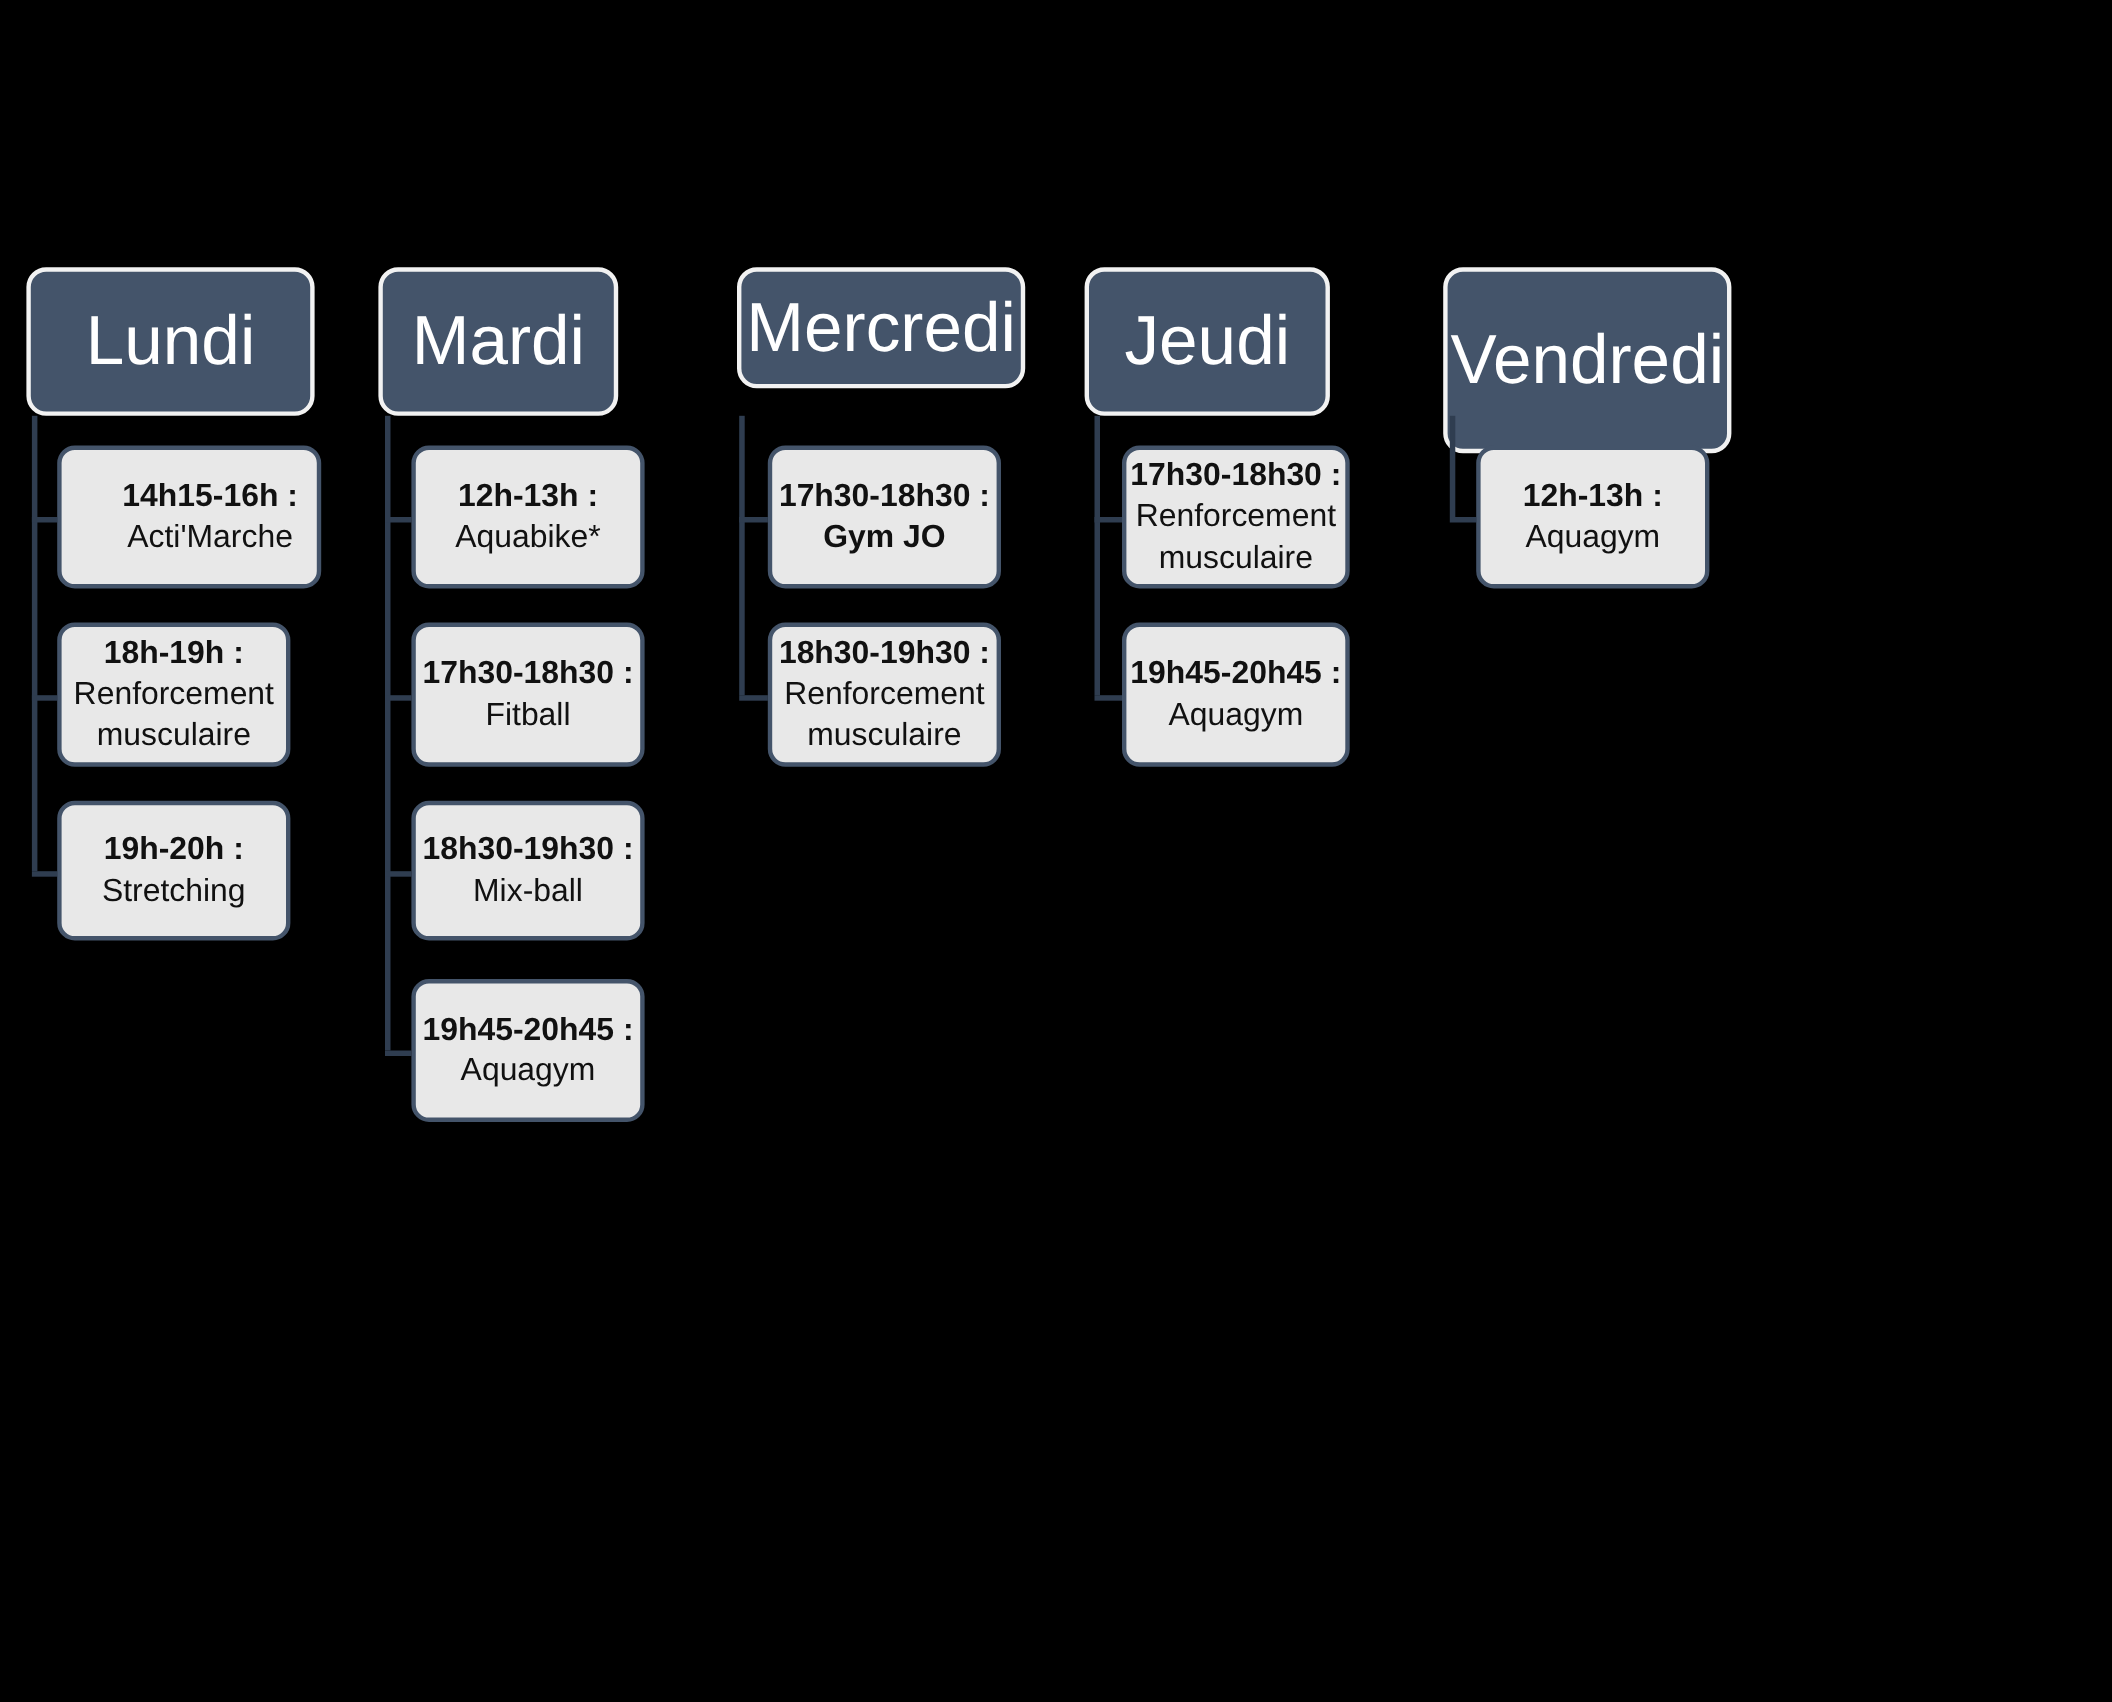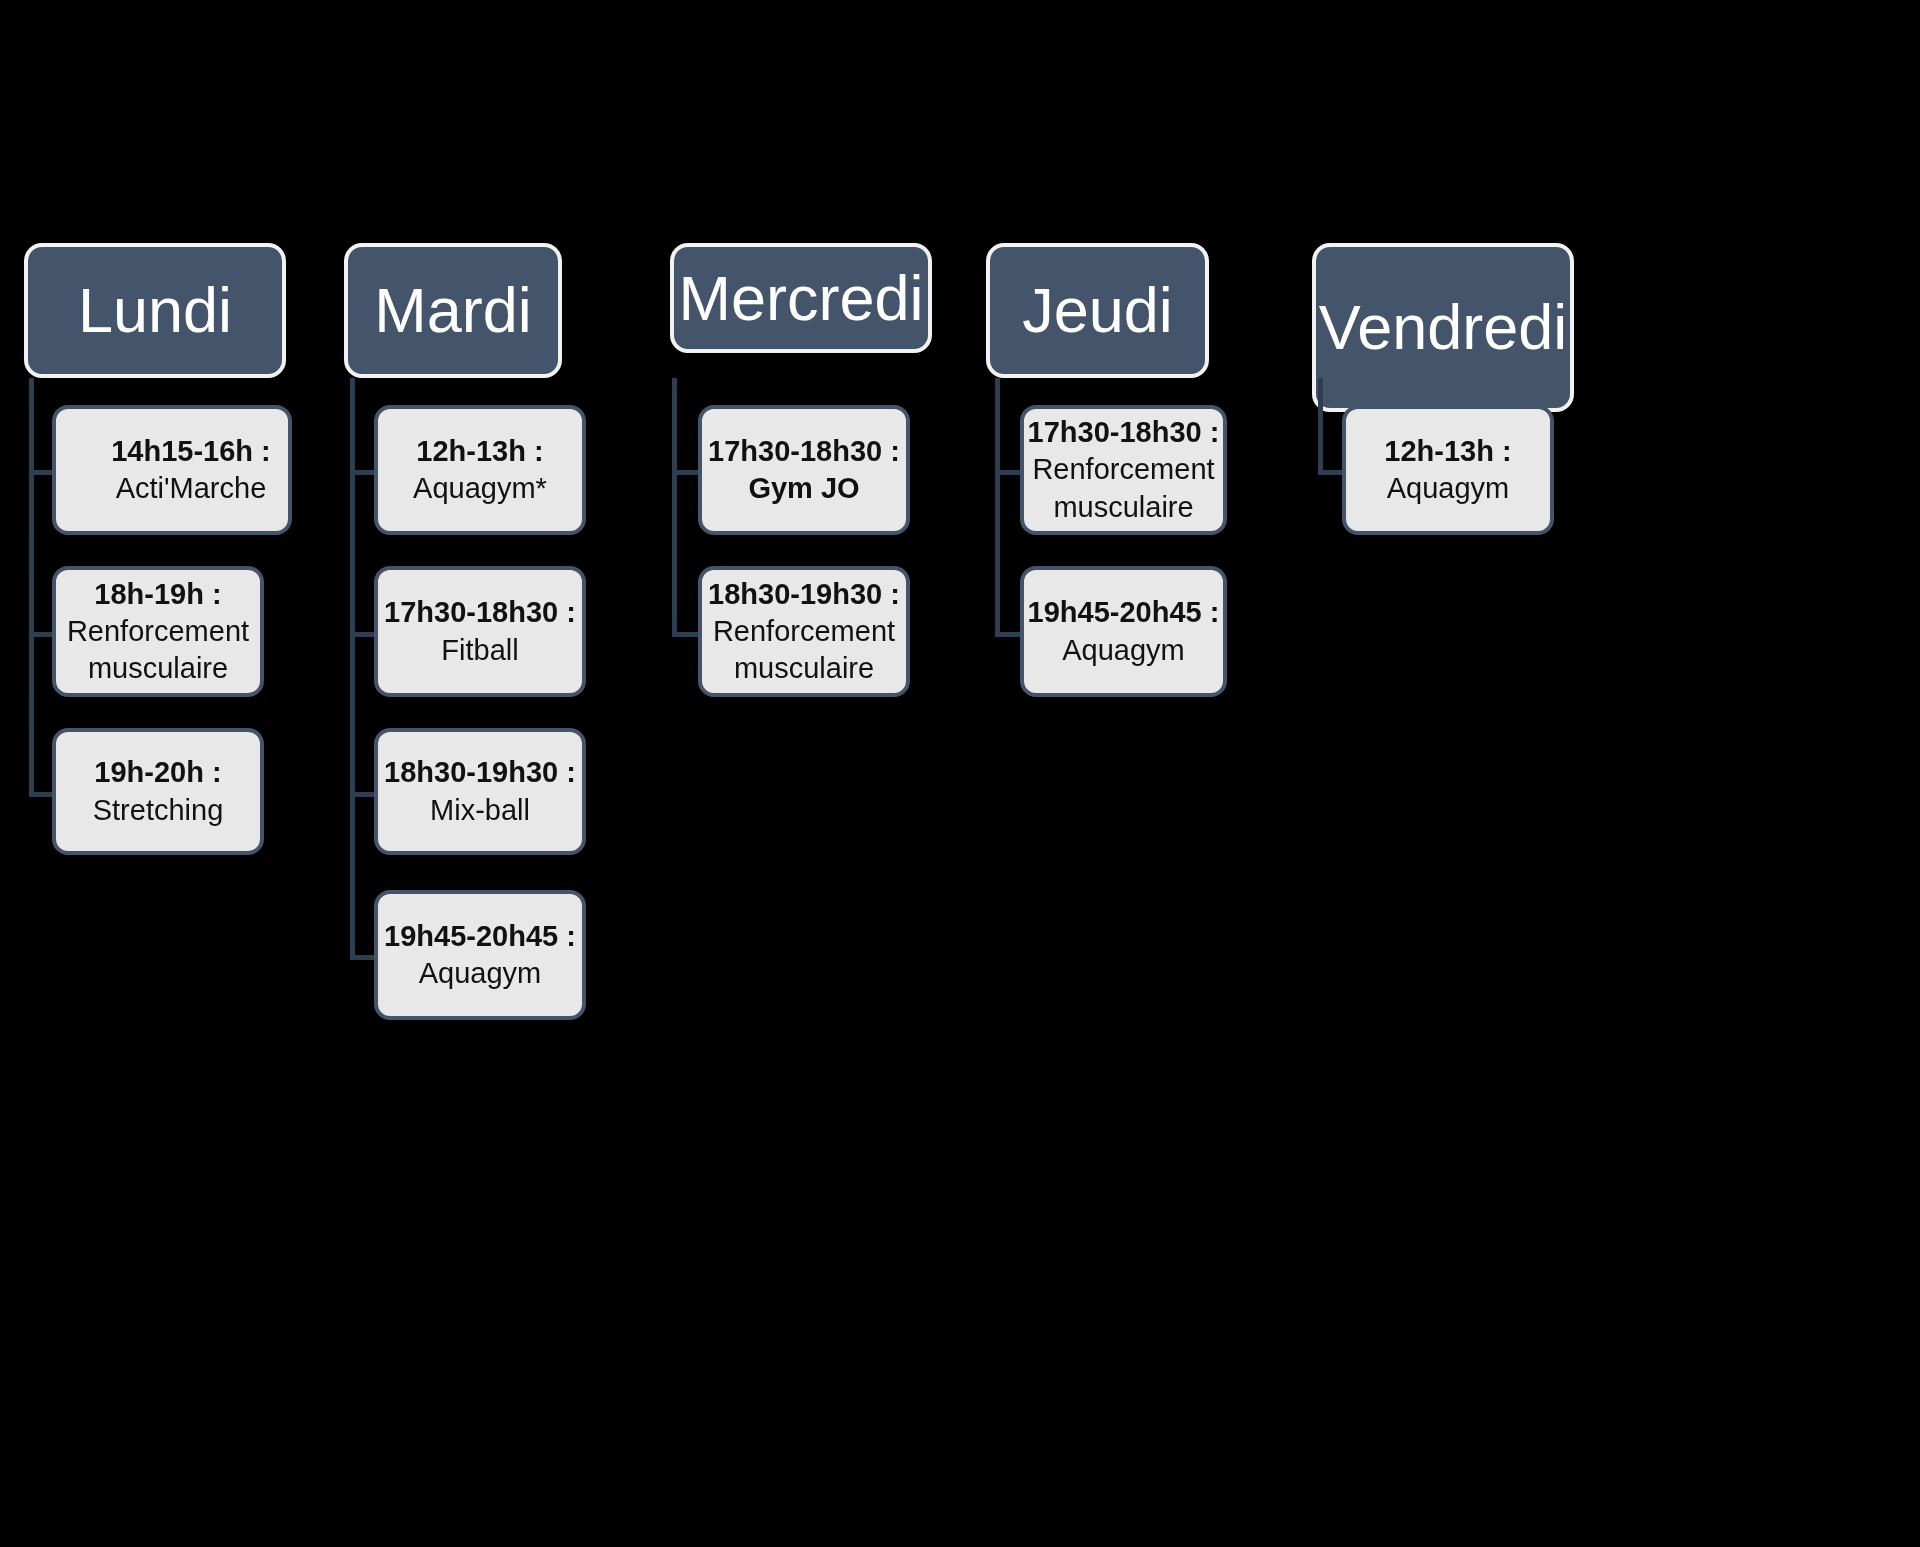--- a/index.html
+++ b/index.html
@@ -118,21 +118,21 @@
       <div class="card-time"><span>19h-20h</span><span class="colon"> :</span></div>
       <div class="card-name">Stretching</div>
     </div>
     <div class="day-header" style="left: 320px; top: 243px; width: 218px; height: 135px;">
       <span class="day-header-label">Mardi</span>
     </div>
     <div class="conn-v" style="left: 350px; top: 378px; height: 577px;"></div>
     <div class="conn-h" style="left: 350px; top: 470px; width: 24px;"></div>
     <div class="card" style="left: 374px; top: 405px; width: 212px; height: 130px;">
       <div class="card-time"><span>12h-13h</span><span class="colon"> :</span></div>
-      <div class="card-name">Aquagym*</div>
+      <div class="card-name">Aquabike*</div>
     </div>
     <div class="conn-h" style="left: 350px; top: 631.5px; width: 24px;"></div>
     <div class="card" style="left: 374px; top: 566px; width: 212px; height: 131px;">
       <div class="card-time"><span>17h30-18h30</span><span class="colon"> :</span></div>
       <div class="card-name">Fitball</div>
     </div>
     <div class="conn-h" style="left: 350px; top: 791.5px; width: 24px;"></div>
     <div class="card" style="left: 374px; top: 728px; width: 212px; height: 127px;">
       <div class="card-time"><span>18h30-19h30</span><span class="colon"> :</span></div>
       <div class="card-name">Mix-ball</div>

